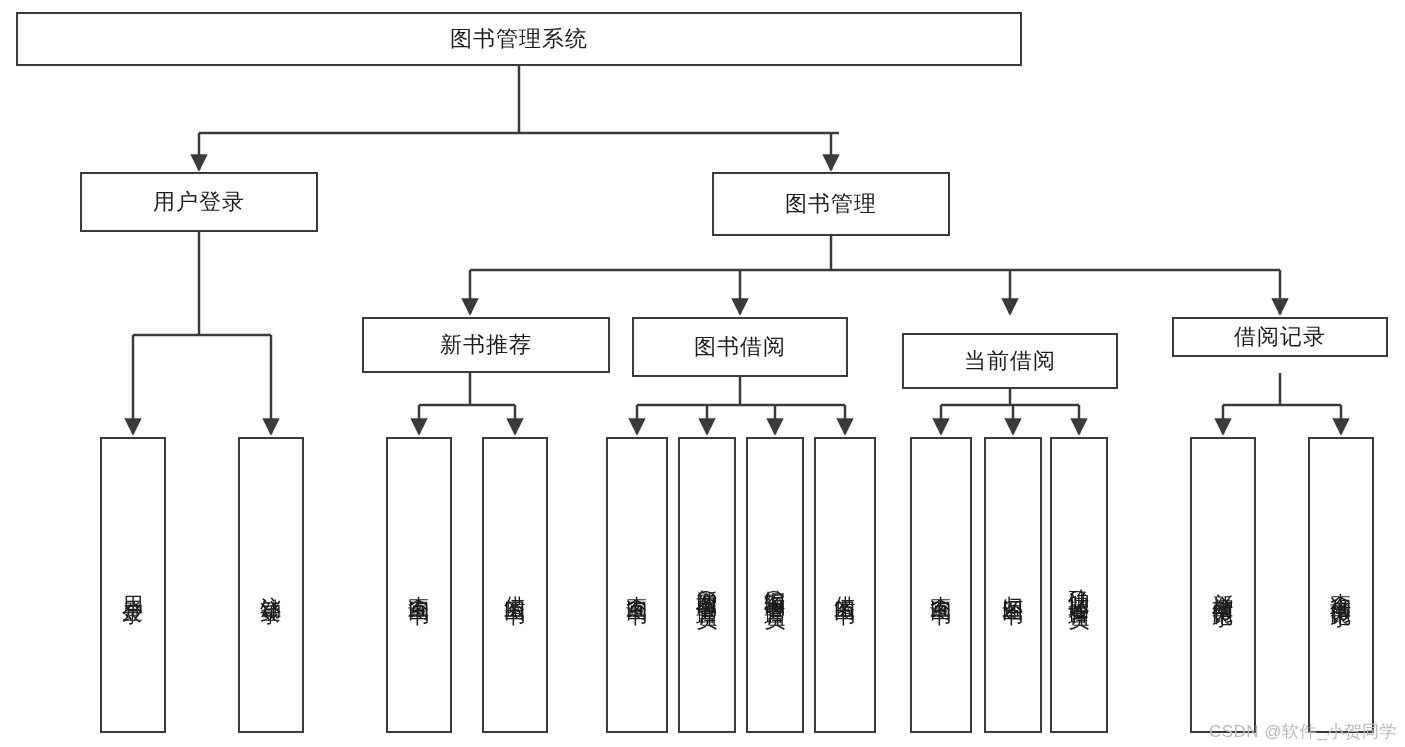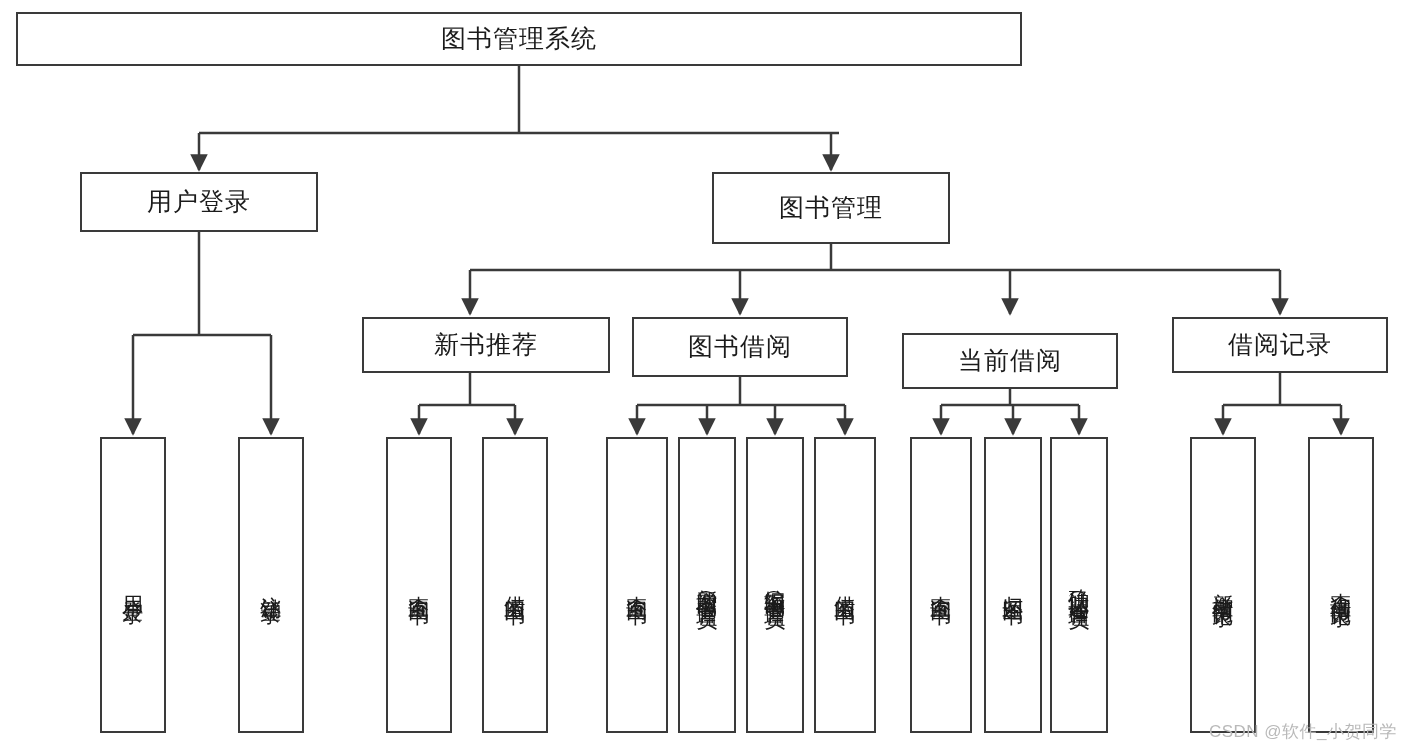--- a/index.html
+++ b/index.html
@@ -29,21 +29,21 @@
     position: absolute;
     box-sizing: border-box;
     background: #ffffff;
     border: 2px solid #3a3a3a;
     display: flex;
     align-items: center;
     justify-content: center;
     color: #1b1b1b;
   }
   .node.horiz {
-    font-size: 25px;
+    font-size: 22px;
     line-height: 1.1;
     letter-spacing: 1px;
   }
   .node.vert {
     writing-mode: vertical-rl;
     text-orientation: upright;
     font-size: 21px;
     line-height: 1.12;
     letter-spacing: 3px;
     align-items: center;
@@ -121,34 +121,34 @@
     </g>
   </svg>
 
   <div class="node horiz" style="left:16px; top:12px; width:1006px; height:54px;">
     <span class="lbl">图书管理系统</span>
   </div>
 
   <div class="node horiz" style="left:80px; top:172px; width:238px; height:60px;">
     <span class="lbl">用户登录</span>
   </div>
-  <div class="node horiz" style="left:712px; top:172px; width:238px; height:72px;">
+  <div class="node horiz" style="left:712px; top:172px; width:238px; height:64px;">
     <span class="lbl">图书管理</span>
   </div>
 
   <div class="node horiz" style="left:362px; top:317px; width:248px; height:56px;">
     <span class="lbl">新书推荐</span>
   </div>
   <div class="node horiz" style="left:632px; top:317px; width:216px; height:60px;">
     <span class="lbl">图书借阅</span>
   </div>
   <div class="node horiz" style="left:902px; top:317px; width:216px; height:56px;margin-top:16px;">
     <span class="lbl">当前借阅</span>
   </div>
-  <div class="node horiz" style="left:1172px; top:317px; width:216px; height:56px;">
+  <div class="node horiz" style="left:1172px; top:317px; width:216px; height:40px;">
     <span class="lbl">借阅记录</span>
   </div>
 
   <div class="node vert" style="left:100px; top:437px; width:66px; height:296px;">
     <span class="lbl">用户登录</span>
   </div>
   <div class="node vert" style="left:238px; top:437px; width:66px; height:296px;">
     <span class="lbl">注销登录</span>
   </div>
 

